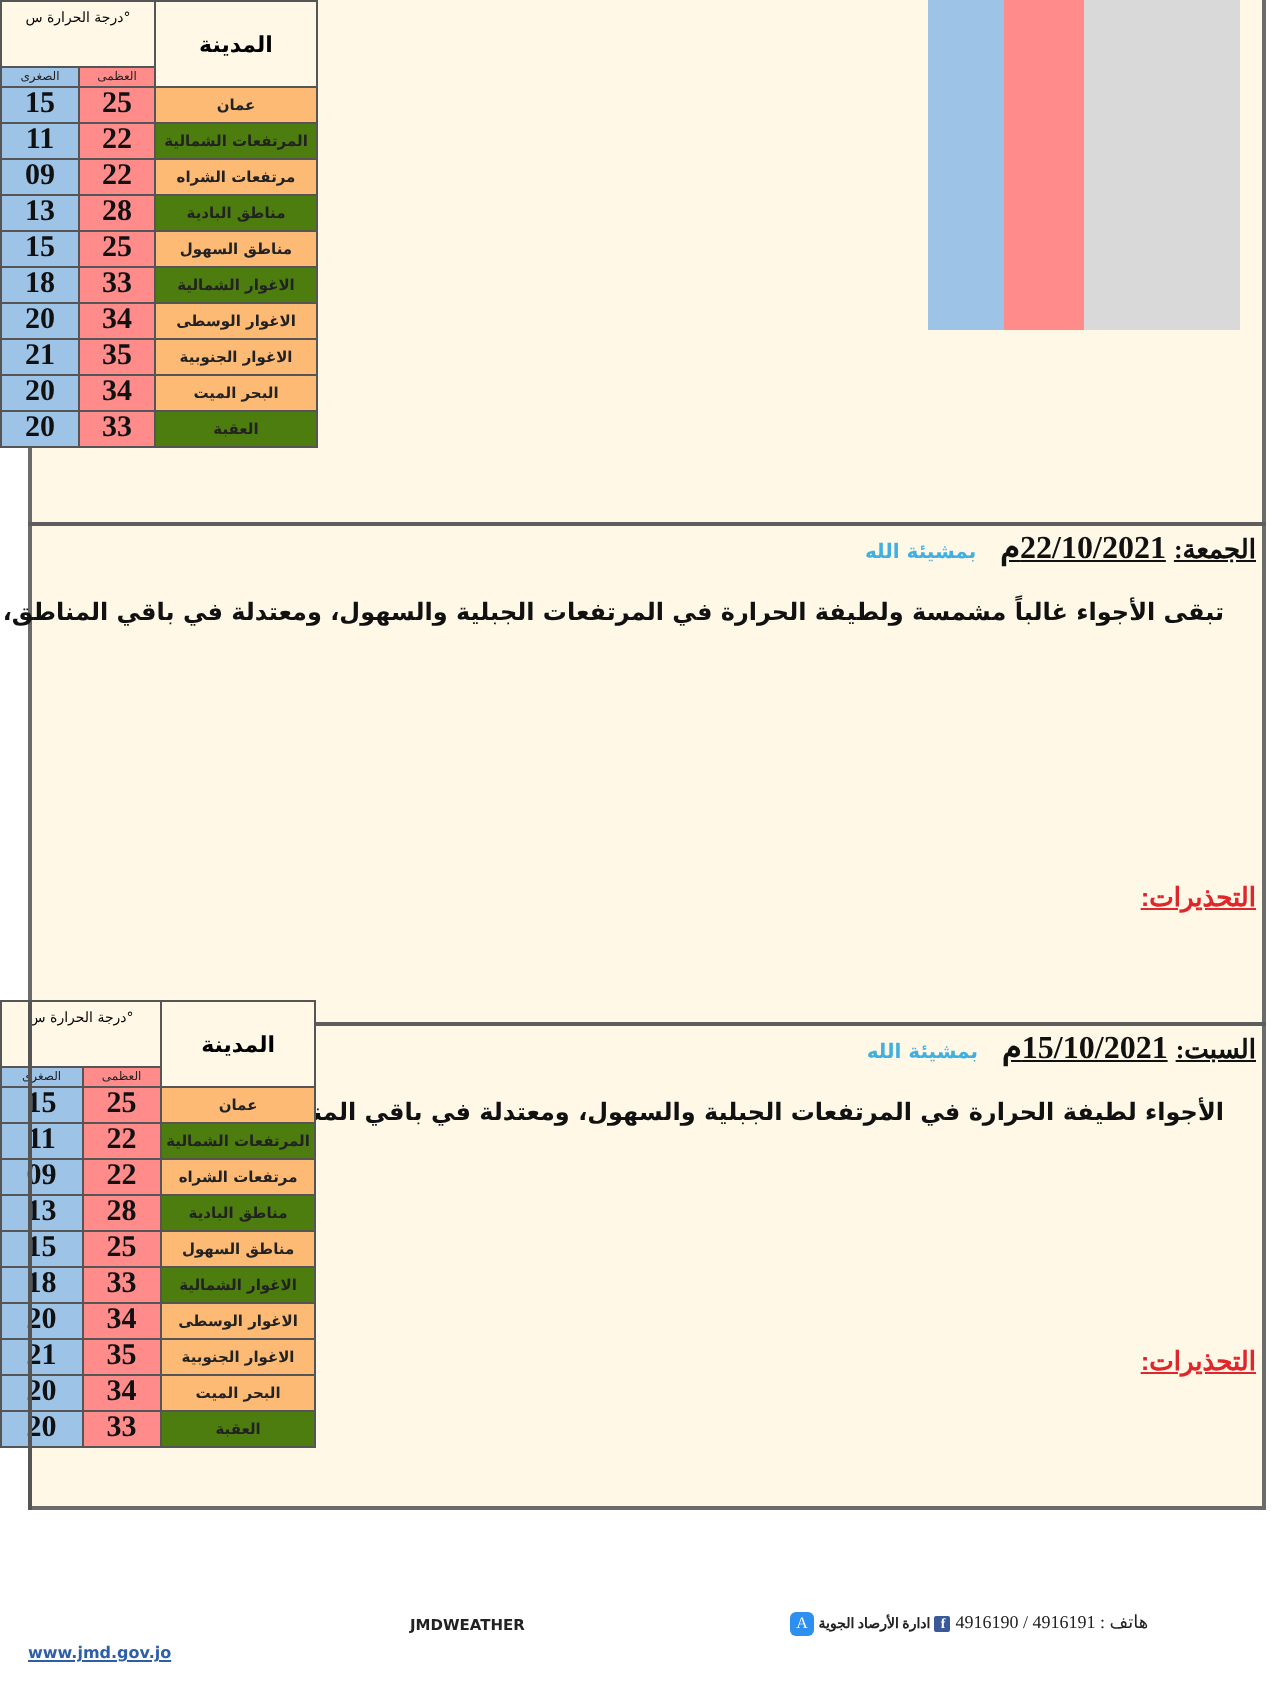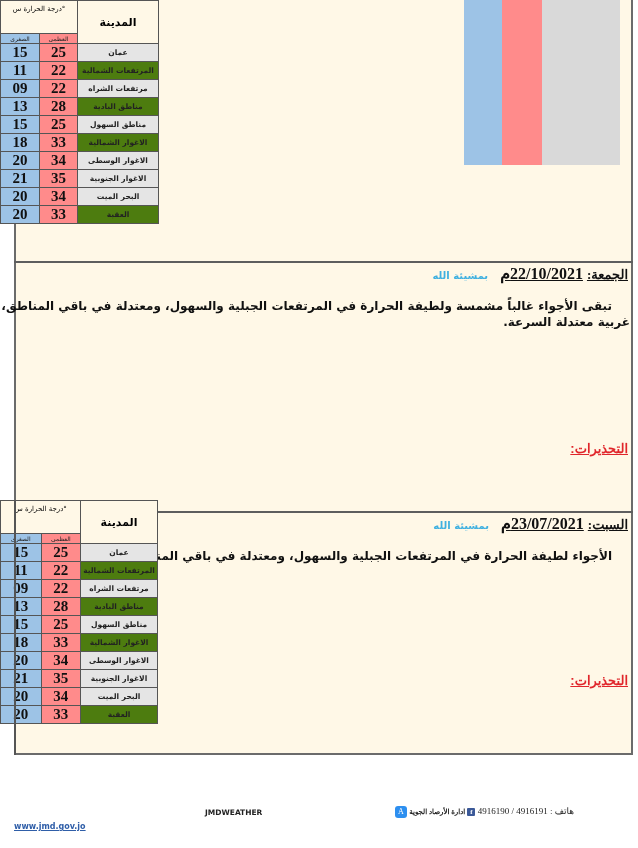--- a/index.html
+++ b/index.html
@@ -31,21 +31,21 @@
     font-family:"Liberation Serif", serif;
   }
   .wtable td { border:1px solid #555; padding:0; text-align:center; overflow:hidden; white-space:nowrap; }
   .hdr-city { background:#fff8e7; font-weight:bold; font-size:11px; font-family:"DejaVu Sans", sans-serif; }
   .hdr-temp { background:#fff8e7; font-size:7px; font-family:"DejaVu Sans", sans-serif; text-align:right; vertical-align:top; padding-top:4px !important; }
   .sub-min { background:#9dc3e6; font-size:6px; font-family:"DejaVu Sans", sans-serif; color:#222; }
   .sub-max { background:#ff8b8b; font-size:6px; font-family:"DejaVu Sans", sans-serif; color:#222; }
   .c-min { background:#9dc3e6; font-weight:bold; font-size:15px; color:#111; }
   .c-max { background:#ff8b8b; font-weight:bold; font-size:15px; color:#111; }
   .c-city { font-size:7.5px; font-weight:bold; font-family:"DejaVu Sans", sans-serif; color:#222; }
-  .c-city.light { background:#e5e5e5;margin-left:10px; }
+  .c-city.light { background:#fdba74;margin-left:10px; }
   .c-city.dark { background:#4d7c0f; }
 
   .dayline {
     position:absolute; right:10px; direction:rtl; white-space:nowrap;
     font-family:"Liberation Serif", serif;
   }
   .dayname { font-weight:bold; font-size:13px; text-decoration:underline; color:#111; }
   .daydate { font-weight:bold; font-size:16px; text-decoration:underline; color:#111; }
   .godwill { font-size:10px; color:#3fb0e0; font-weight:bold; margin-right:8px; font-family:"DejaVu Sans", sans-serif; }
 
@@ -147,27 +147,26 @@
 </tbody>
   </table>
 
 <div class="dayline" style="top:264px;">
   <span class="dayname">الجمعة:</span>
   <span class="daydate">22/10/2021م</span>
   <span class="godwill">بمشيئة الله</span>
 </div>
 <div class="forecast" style="top:298px; right:8px; width:620px;">
   <div style="padding-right:18px; white-space:nowrap;">تبقى الأجواء غالباً مشمسة ولطيفة الحرارة في المرتفعات الجبلية والسهول، ومعتدلة في باقي المناطق، والرياح شمالية</div>
-  <div>غربية معتدلة السرعة.</div>
 </div>
 <div class="warn" style="top:441px;">التحذيرات:</div>
 
 <div class="dayline" style="top:514px;">
   <span class="dayname">السبت:</span>
-  <span class="daydate">23/07/2021م</span>
+  <span class="daydate">15/10/2021م</span>
   <span class="godwill">بمشيئة الله</span>
 </div>
 <div class="forecast" style="top:548px; right:8px; width:620px;">
   <div style="padding-right:18px; white-space:nowrap;">الأجواء لطيفة الحرارة في المرتفعات الجبلية والسهول، ومعتدلة في باقي المناطق، مع تواجد بعض الغيوم المنخفضة في</div>
 </div>
 <div class="warn" style="top:673px;">التحذيرات:</div>
 
 <table class="wtable" style="top:500px; background:transparent;">
   <colgroup>
       <col style="width:39px">

